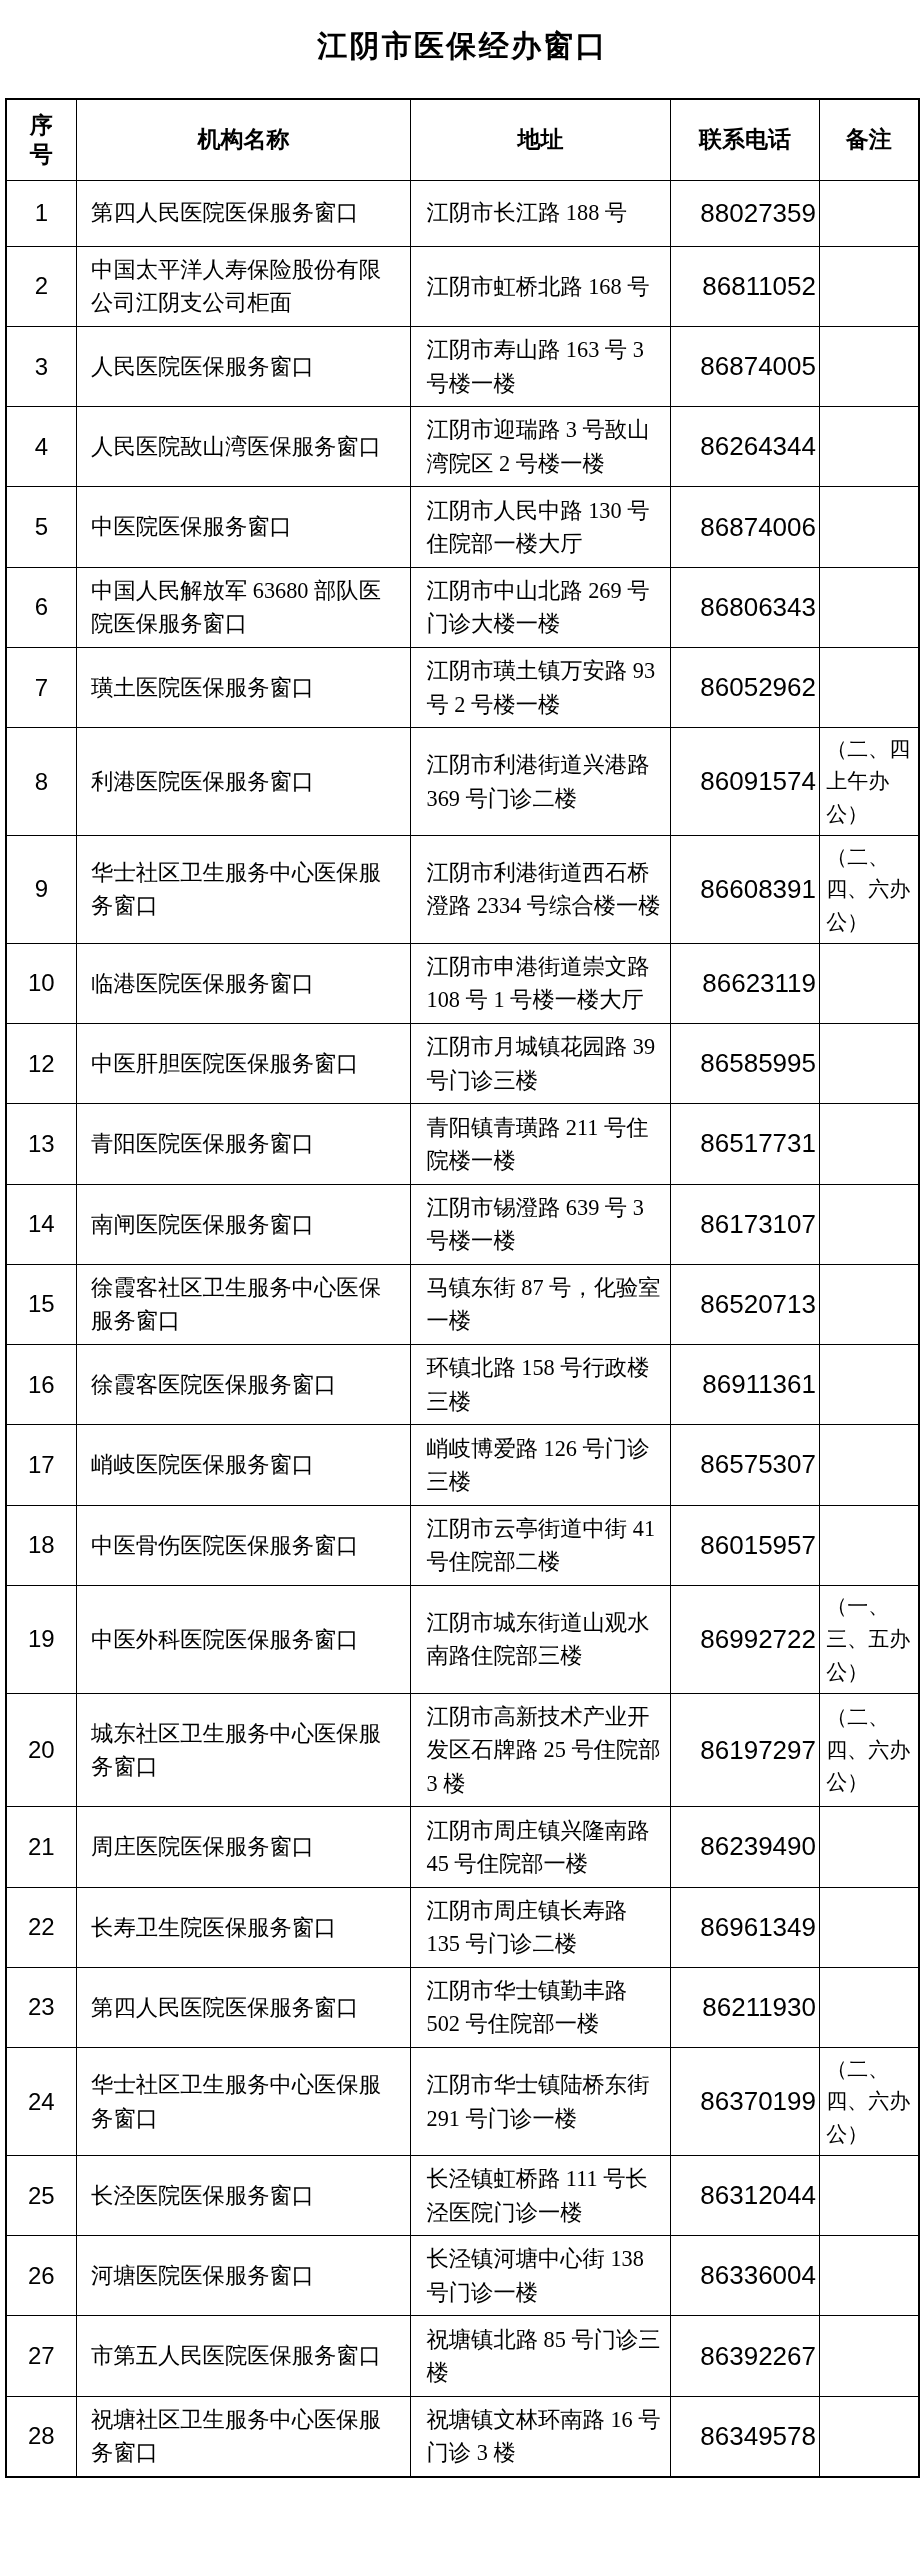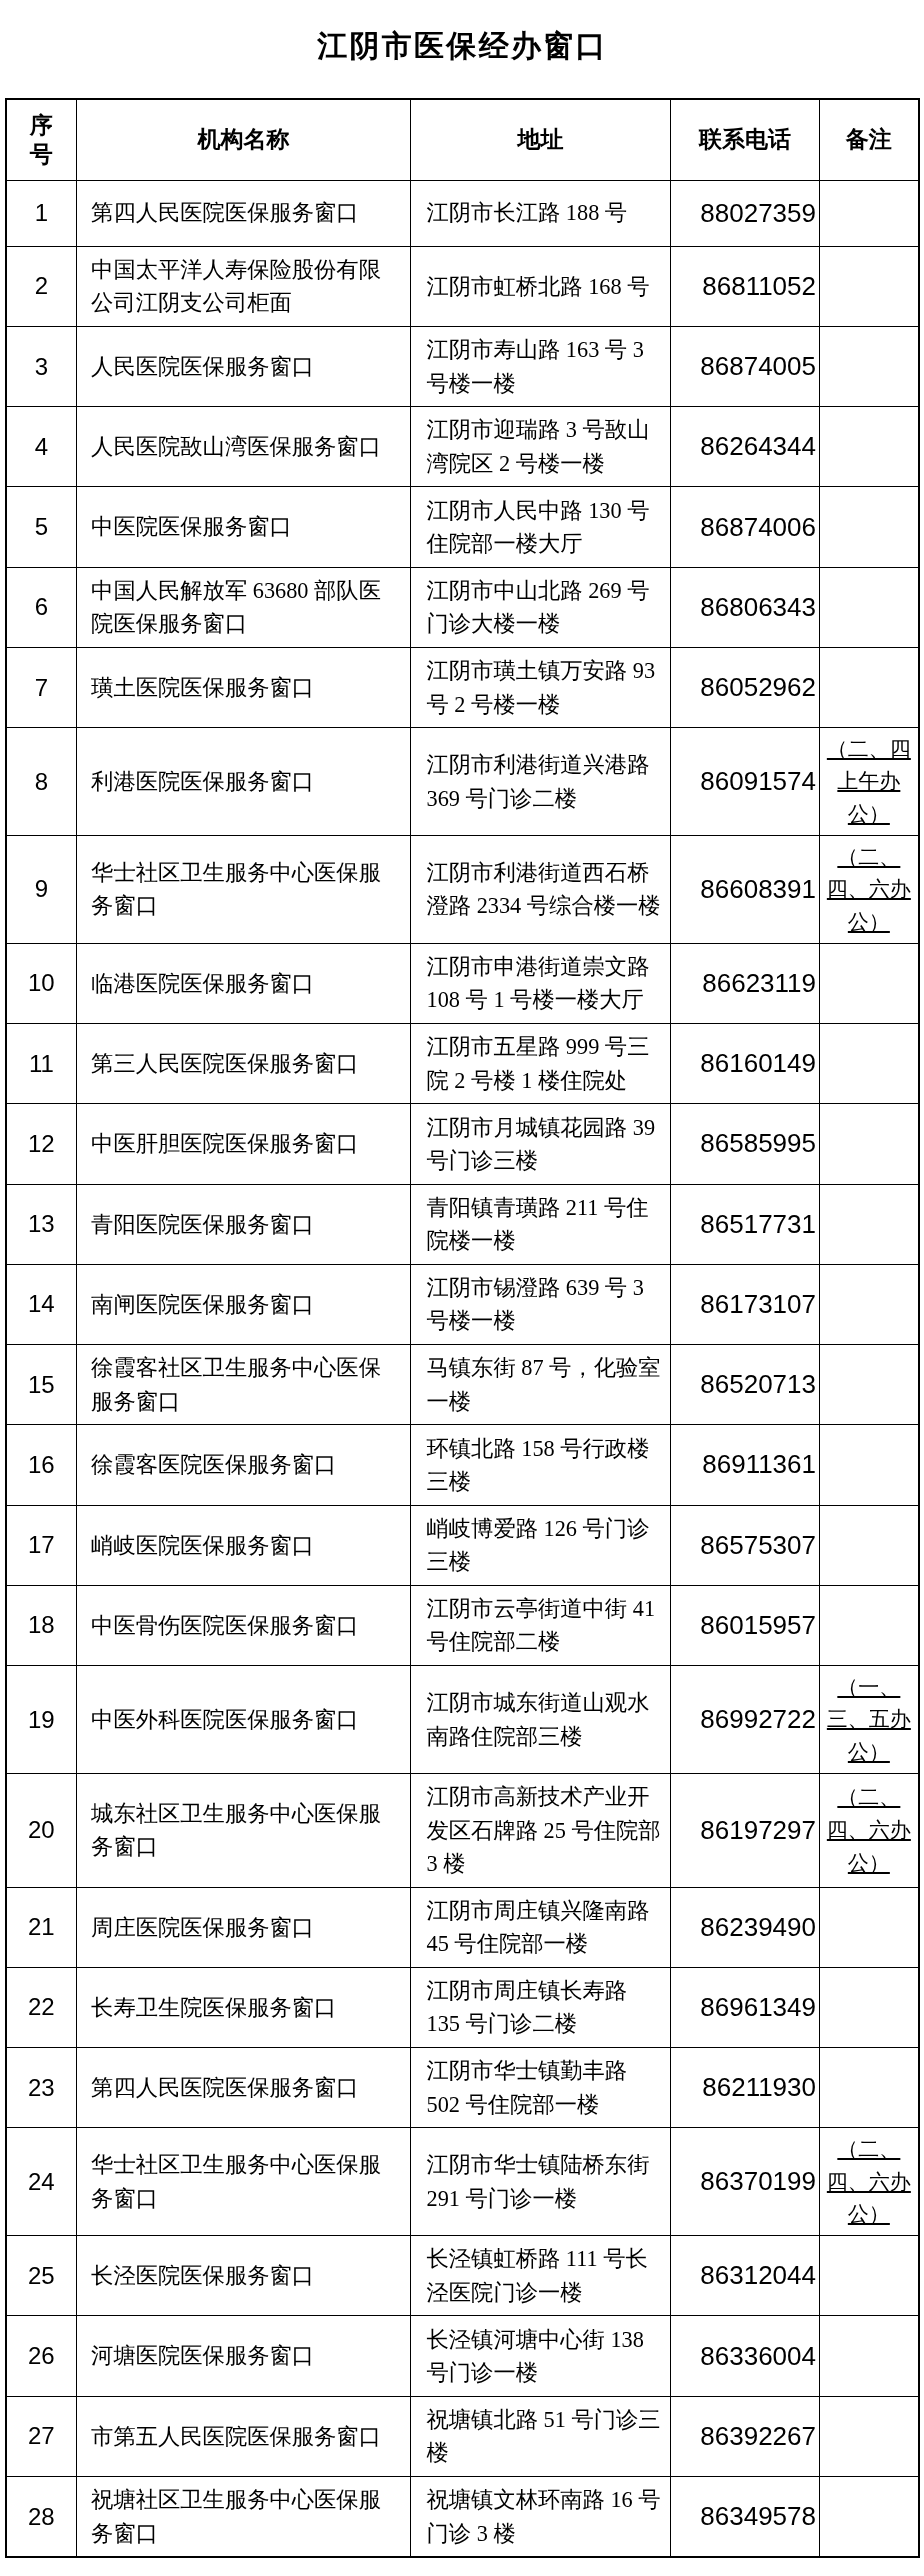--- a/index.html
+++ b/index.html
@@ -65,25 +65,24 @@
     padding: 6.2px 6.2px 6.2px 15.4px;
     text-align: left;
   }
   td.c-phone {
     text-align: right;
     font-size: 26px;
     font-family: "Liberation Sans", "DejaVu Sans", sans-serif;
     padding: 3.1px;
   }
   td.c-remark {
-    text-align: center;
+    text-align: left;
     font-size: 21px;
     line-height: 1.55;
     padding: 4.6px 6.2px;
-    text-decoration: underline;
   }
 </style>
 </head>
 <body>
 
 <div class="page">
 
   <h1 class="page-title">江阴市医保经办窗口</h1>
 
   <table class="win-table">
@@ -170,27 +169,20 @@
     <td class="c-remark">（二、四、六办公）</td>
   </tr>
         <tr>
     <td class="c-no">10</td>
     <td class="c-name">临港医院医保服务窗口</td>
     <td class="c-addr">江阴市申港街道崇文路 108 号 1 号楼一楼大厅</td>
     <td class="c-phone">86623119</td>
     <td class="c-remark"></td>
   </tr>
         <tr>
-    <td class="c-no">11</td>
-    <td class="c-name">第三人民医院医保服务窗口</td>
-    <td class="c-addr">江阴市五星路 999 号三院 2 号楼 1 楼住院处</td>
-    <td class="c-phone">86160149</td>
-    <td class="c-remark"></td>
-  </tr>
-        <tr>
     <td class="c-no">12</td>
     <td class="c-name">中医肝胆医院医保服务窗口</td>
     <td class="c-addr">江阴市月城镇花园路 39 号门诊三楼</td>
     <td class="c-phone">86585995</td>
     <td class="c-remark"></td>
   </tr>
         <tr>
     <td class="c-no">13</td>
     <td class="c-name">青阳医院医保服务窗口</td>
     <td class="c-addr">青阳镇青璜路 211 号住院楼一楼</td>
@@ -284,21 +276,21 @@
         <tr>
     <td class="c-no">26</td>
     <td class="c-name">河塘医院医保服务窗口</td>
     <td class="c-addr">长泾镇河塘中心街 138 号门诊一楼</td>
     <td class="c-phone">86336004</td>
     <td class="c-remark"></td>
   </tr>
         <tr>
     <td class="c-no">27</td>
     <td class="c-name">市第五人民医院医保服务窗口</td>
-    <td class="c-addr">祝塘镇北路 51 号门诊三楼</td>
+    <td class="c-addr">祝塘镇北路 85 号门诊三楼</td>
     <td class="c-phone">86392267</td>
     <td class="c-remark"></td>
   </tr>
         <tr>
     <td class="c-no">28</td>
     <td class="c-name">祝塘社区卫生服务中心医保服务窗口</td>
     <td class="c-addr">祝塘镇文林环南路 16 号门诊 3 楼</td>
     <td class="c-phone">86349578</td>
     <td class="c-remark"></td>
   </tr>

